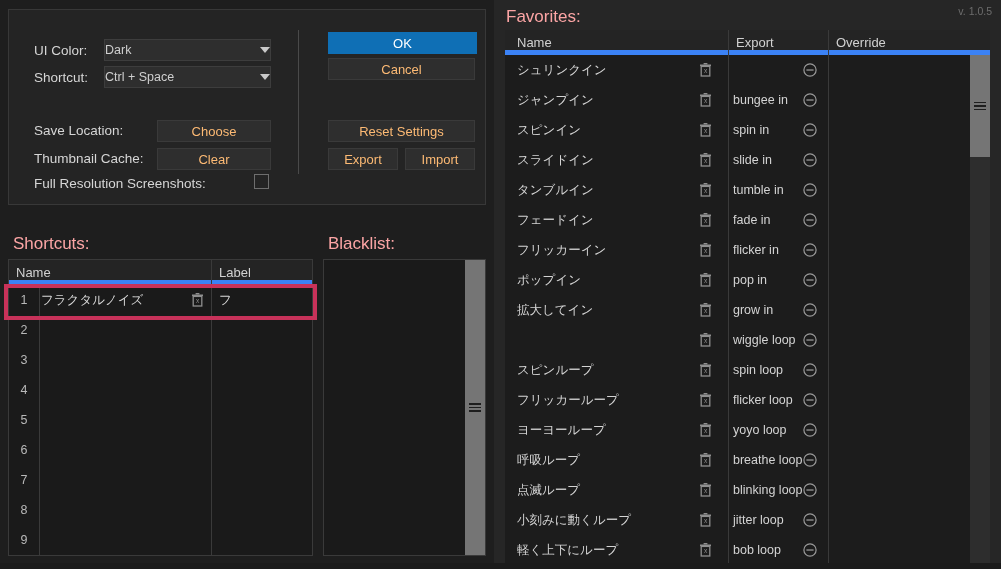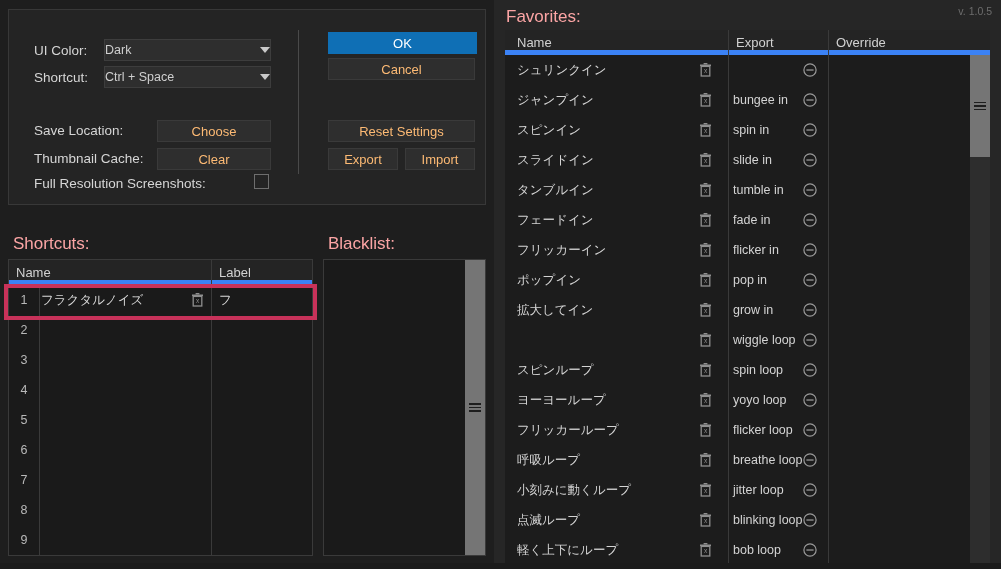--- a/index.html
+++ b/index.html
@@ -388,84 +388,84 @@
                   <rect x="2.2" y="3.4" width="8.6" height="9.6" fill="none" stroke="#8f8f8f" stroke-width="1.3"></rect>
                   <text x="6.5" y="10.3" font-size="6.5" fill="#8f8f8f" text-anchor="middle" font-family="Liberation Sans, sans-serif">x</text>
                 </svg></span></span>
             <span class="fav-alias">spin loop</span>
             <span class="fav-minus"><span><svg width="14" height="14" viewBox="0 0 14 14">
                   <circle cx="7" cy="7" r="6.1" fill="none" stroke="#9a9a9a" stroke-width="1.2"></circle>
                   <rect x="3.4" y="6.4" width="7.2" height="1.25" fill="#9a9a9a"></rect>
                 </svg></span></span>
           </div>
           <div class="fav-row">
+            <span class="fav-name">フリッカーループ</span>
+            <span class="fav-trash"><span><svg width="13" height="14" viewBox="0 0 13 14">
+                  <rect x="1" y="1.5" width="11" height="1.6" fill="#8f8f8f"></rect>
+                  <rect x="4.6" y="0" width="3.8" height="1.4" fill="#8f8f8f"></rect>
+                  <rect x="2.2" y="3.4" width="8.6" height="9.6" fill="none" stroke="#8f8f8f" stroke-width="1.3"></rect>
+                  <text x="6.5" y="10.3" font-size="6.5" fill="#8f8f8f" text-anchor="middle" font-family="Liberation Sans, sans-serif">x</text>
+                </svg></span></span>
+            <span class="fav-alias">flicker loop</span>
+            <span class="fav-minus"><span><svg width="14" height="14" viewBox="0 0 14 14">
+                  <circle cx="7" cy="7" r="6.1" fill="none" stroke="#9a9a9a" stroke-width="1.2"></circle>
+                  <rect x="3.4" y="6.4" width="7.2" height="1.25" fill="#9a9a9a"></rect>
+                </svg></span></span>
+          </div>
+          <div class="fav-row">
             <span class="fav-name">ヨーヨーループ</span>
             <span class="fav-trash"><span><svg width="13" height="14" viewBox="0 0 13 14">
                   <rect x="1" y="1.5" width="11" height="1.6" fill="#8f8f8f"></rect>
                   <rect x="4.6" y="0" width="3.8" height="1.4" fill="#8f8f8f"></rect>
                   <rect x="2.2" y="3.4" width="8.6" height="9.6" fill="none" stroke="#8f8f8f" stroke-width="1.3"></rect>
                   <text x="6.5" y="10.3" font-size="6.5" fill="#8f8f8f" text-anchor="middle" font-family="Liberation Sans, sans-serif">x</text>
                 </svg></span></span>
             <span class="fav-alias">yoyo loop</span>
             <span class="fav-minus"><span><svg width="14" height="14" viewBox="0 0 14 14">
                   <circle cx="7" cy="7" r="6.1" fill="none" stroke="#9a9a9a" stroke-width="1.2"></circle>
                   <rect x="3.4" y="6.4" width="7.2" height="1.25" fill="#9a9a9a"></rect>
                 </svg></span></span>
           </div>
           <div class="fav-row">
-            <span class="fav-name">フリッカーループ</span>
-            <span class="fav-trash"><span><svg width="13" height="14" viewBox="0 0 13 14">
-                  <rect x="1" y="1.5" width="11" height="1.6" fill="#8f8f8f"></rect>
-                  <rect x="4.6" y="0" width="3.8" height="1.4" fill="#8f8f8f"></rect>
-                  <rect x="2.2" y="3.4" width="8.6" height="9.6" fill="none" stroke="#8f8f8f" stroke-width="1.3"></rect>
-                  <text x="6.5" y="10.3" font-size="6.5" fill="#8f8f8f" text-anchor="middle" font-family="Liberation Sans, sans-serif">x</text>
-                </svg></span></span>
-            <span class="fav-alias">flicker loop</span>
-            <span class="fav-minus"><span><svg width="14" height="14" viewBox="0 0 14 14">
-                  <circle cx="7" cy="7" r="6.1" fill="none" stroke="#9a9a9a" stroke-width="1.2"></circle>
-                  <rect x="3.4" y="6.4" width="7.2" height="1.25" fill="#9a9a9a"></rect>
-                </svg></span></span>
-          </div>
-          <div class="fav-row">
             <span class="fav-name">呼吸ループ</span>
             <span class="fav-trash"><span><svg width="13" height="14" viewBox="0 0 13 14">
                   <rect x="1" y="1.5" width="11" height="1.6" fill="#8f8f8f"></rect>
                   <rect x="4.6" y="0" width="3.8" height="1.4" fill="#8f8f8f"></rect>
                   <rect x="2.2" y="3.4" width="8.6" height="9.6" fill="none" stroke="#8f8f8f" stroke-width="1.3"></rect>
                   <text x="6.5" y="10.3" font-size="6.5" fill="#8f8f8f" text-anchor="middle" font-family="Liberation Sans, sans-serif">x</text>
                 </svg></span></span>
             <span class="fav-alias">breathe loop</span>
             <span class="fav-minus"><span><svg width="14" height="14" viewBox="0 0 14 14">
                   <circle cx="7" cy="7" r="6.1" fill="none" stroke="#9a9a9a" stroke-width="1.2"></circle>
                   <rect x="3.4" y="6.4" width="7.2" height="1.25" fill="#9a9a9a"></rect>
                 </svg></span></span>
           </div>
           <div class="fav-row">
+            <span class="fav-name">点滅ループ</span>
+            <span class="fav-trash"><span><svg width="13" height="14" viewBox="0 0 13 14">
+                  <rect x="1" y="1.5" width="11" height="1.6" fill="#8f8f8f"></rect>
+                  <rect x="4.6" y="0" width="3.8" height="1.4" fill="#8f8f8f"></rect>
+                  <rect x="2.2" y="3.4" width="8.6" height="9.6" fill="none" stroke="#8f8f8f" stroke-width="1.3"></rect>
+                  <text x="6.5" y="10.3" font-size="6.5" fill="#8f8f8f" text-anchor="middle" font-family="Liberation Sans, sans-serif">x</text>
+                </svg></span></span>
+            <span class="fav-alias">blinking loop</span>
+            <span class="fav-minus"><span><svg width="14" height="14" viewBox="0 0 14 14">
+                  <circle cx="7" cy="7" r="6.1" fill="none" stroke="#9a9a9a" stroke-width="1.2"></circle>
+                  <rect x="3.4" y="6.4" width="7.2" height="1.25" fill="#9a9a9a"></rect>
+                </svg></span></span>
+          </div>
+          <div class="fav-row">
             <span class="fav-name">小刻みに動くループ</span>
             <span class="fav-trash"><span><svg width="13" height="14" viewBox="0 0 13 14">
                   <rect x="1" y="1.5" width="11" height="1.6" fill="#8f8f8f"></rect>
                   <rect x="4.6" y="0" width="3.8" height="1.4" fill="#8f8f8f"></rect>
                   <rect x="2.2" y="3.4" width="8.6" height="9.6" fill="none" stroke="#8f8f8f" stroke-width="1.3"></rect>
                   <text x="6.5" y="10.3" font-size="6.5" fill="#8f8f8f" text-anchor="middle" font-family="Liberation Sans, sans-serif">x</text>
                 </svg></span></span>
             <span class="fav-alias">jitter loop</span>
-            <span class="fav-minus"><span><svg width="14" height="14" viewBox="0 0 14 14">
-                  <circle cx="7" cy="7" r="6.1" fill="none" stroke="#9a9a9a" stroke-width="1.2"></circle>
-                  <rect x="3.4" y="6.4" width="7.2" height="1.25" fill="#9a9a9a"></rect>
-                </svg></span></span>
-          </div>
-          <div class="fav-row">
-            <span class="fav-name">点滅ループ</span>
-            <span class="fav-trash"><span><svg width="13" height="14" viewBox="0 0 13 14">
-                  <rect x="1" y="1.5" width="11" height="1.6" fill="#8f8f8f"></rect>
-                  <rect x="4.6" y="0" width="3.8" height="1.4" fill="#8f8f8f"></rect>
-                  <rect x="2.2" y="3.4" width="8.6" height="9.6" fill="none" stroke="#8f8f8f" stroke-width="1.3"></rect>
-                  <text x="6.5" y="10.3" font-size="6.5" fill="#8f8f8f" text-anchor="middle" font-family="Liberation Sans, sans-serif">x</text>
-                </svg></span></span>
-            <span class="fav-alias">blinking loop</span>
             <span class="fav-minus"><span><svg width="14" height="14" viewBox="0 0 14 14">
                   <circle cx="7" cy="7" r="6.1" fill="none" stroke="#9a9a9a" stroke-width="1.2"></circle>
                   <rect x="3.4" y="6.4" width="7.2" height="1.25" fill="#9a9a9a"></rect>
                 </svg></span></span>
           </div>
           <div class="fav-row">
             <span class="fav-name">軽く上下にループ</span>
             <span class="fav-trash"><span><svg width="13" height="14" viewBox="0 0 13 14">
                   <rect x="1" y="1.5" width="11" height="1.6" fill="#8f8f8f"></rect>
                   <rect x="4.6" y="0" width="3.8" height="1.4" fill="#8f8f8f"></rect>

